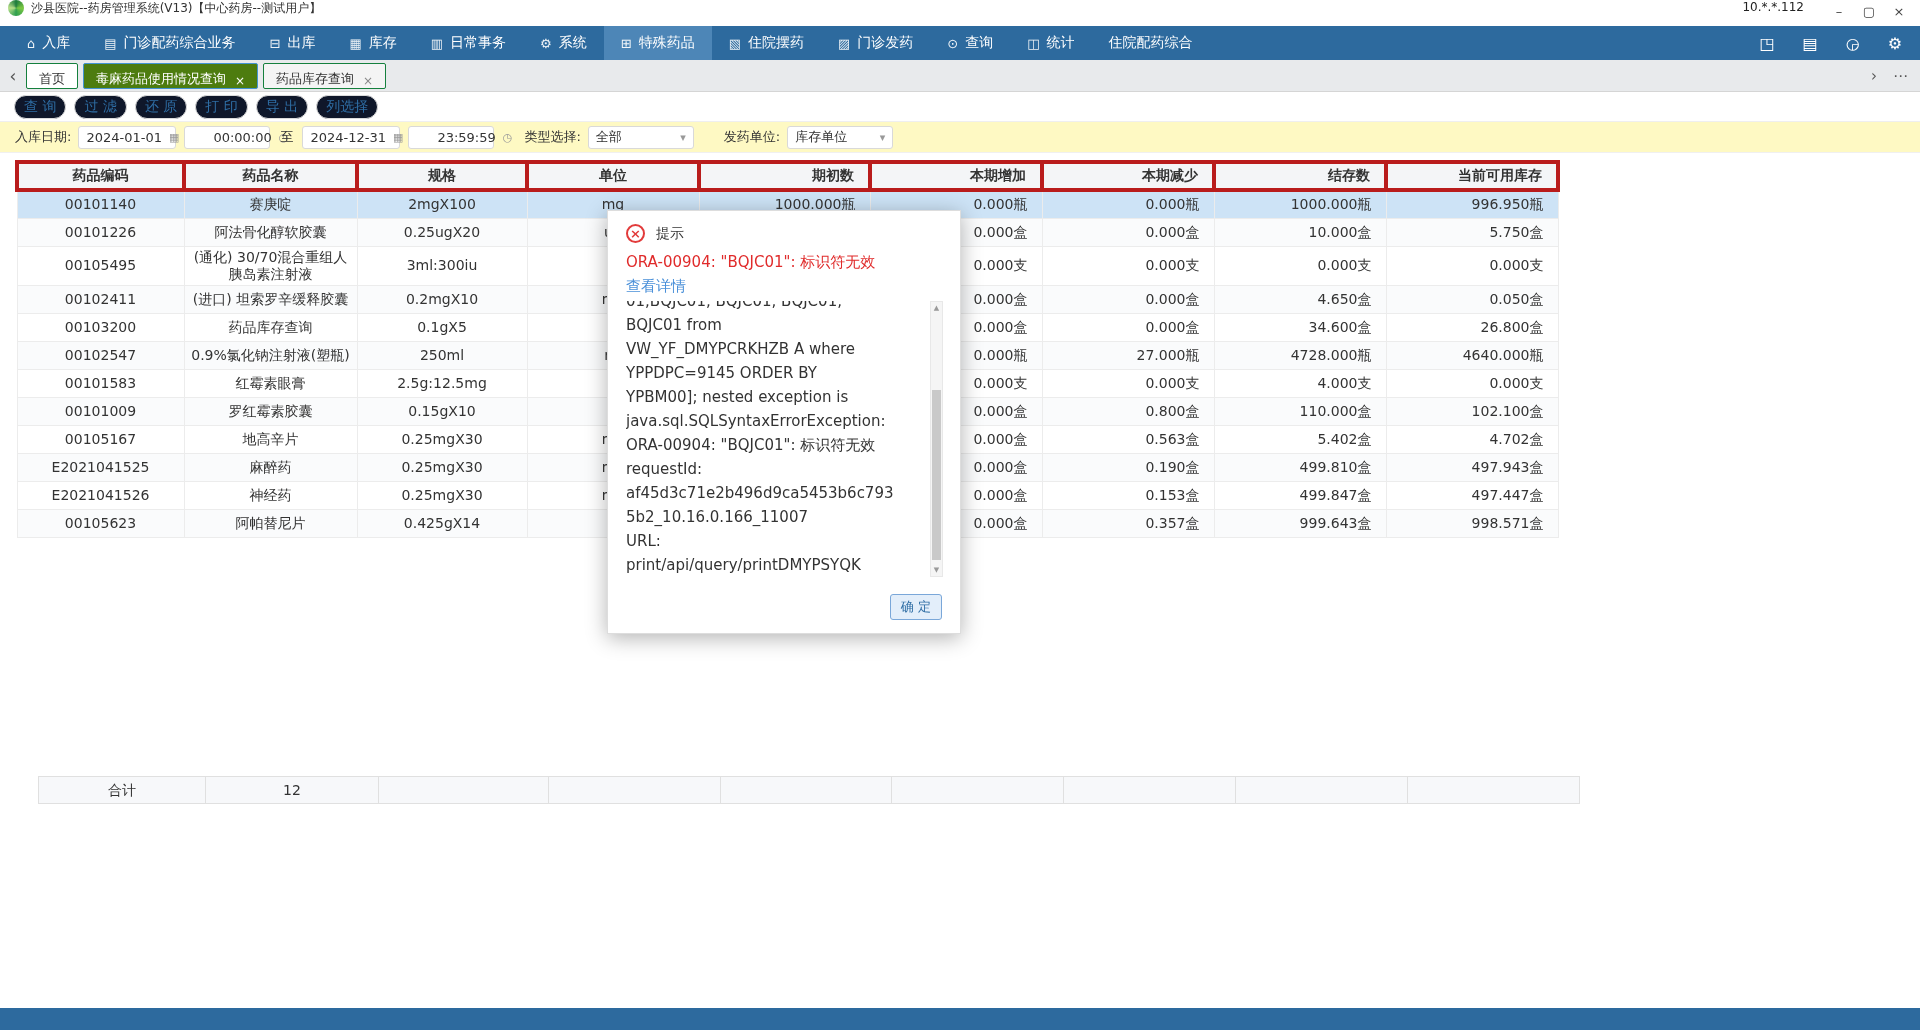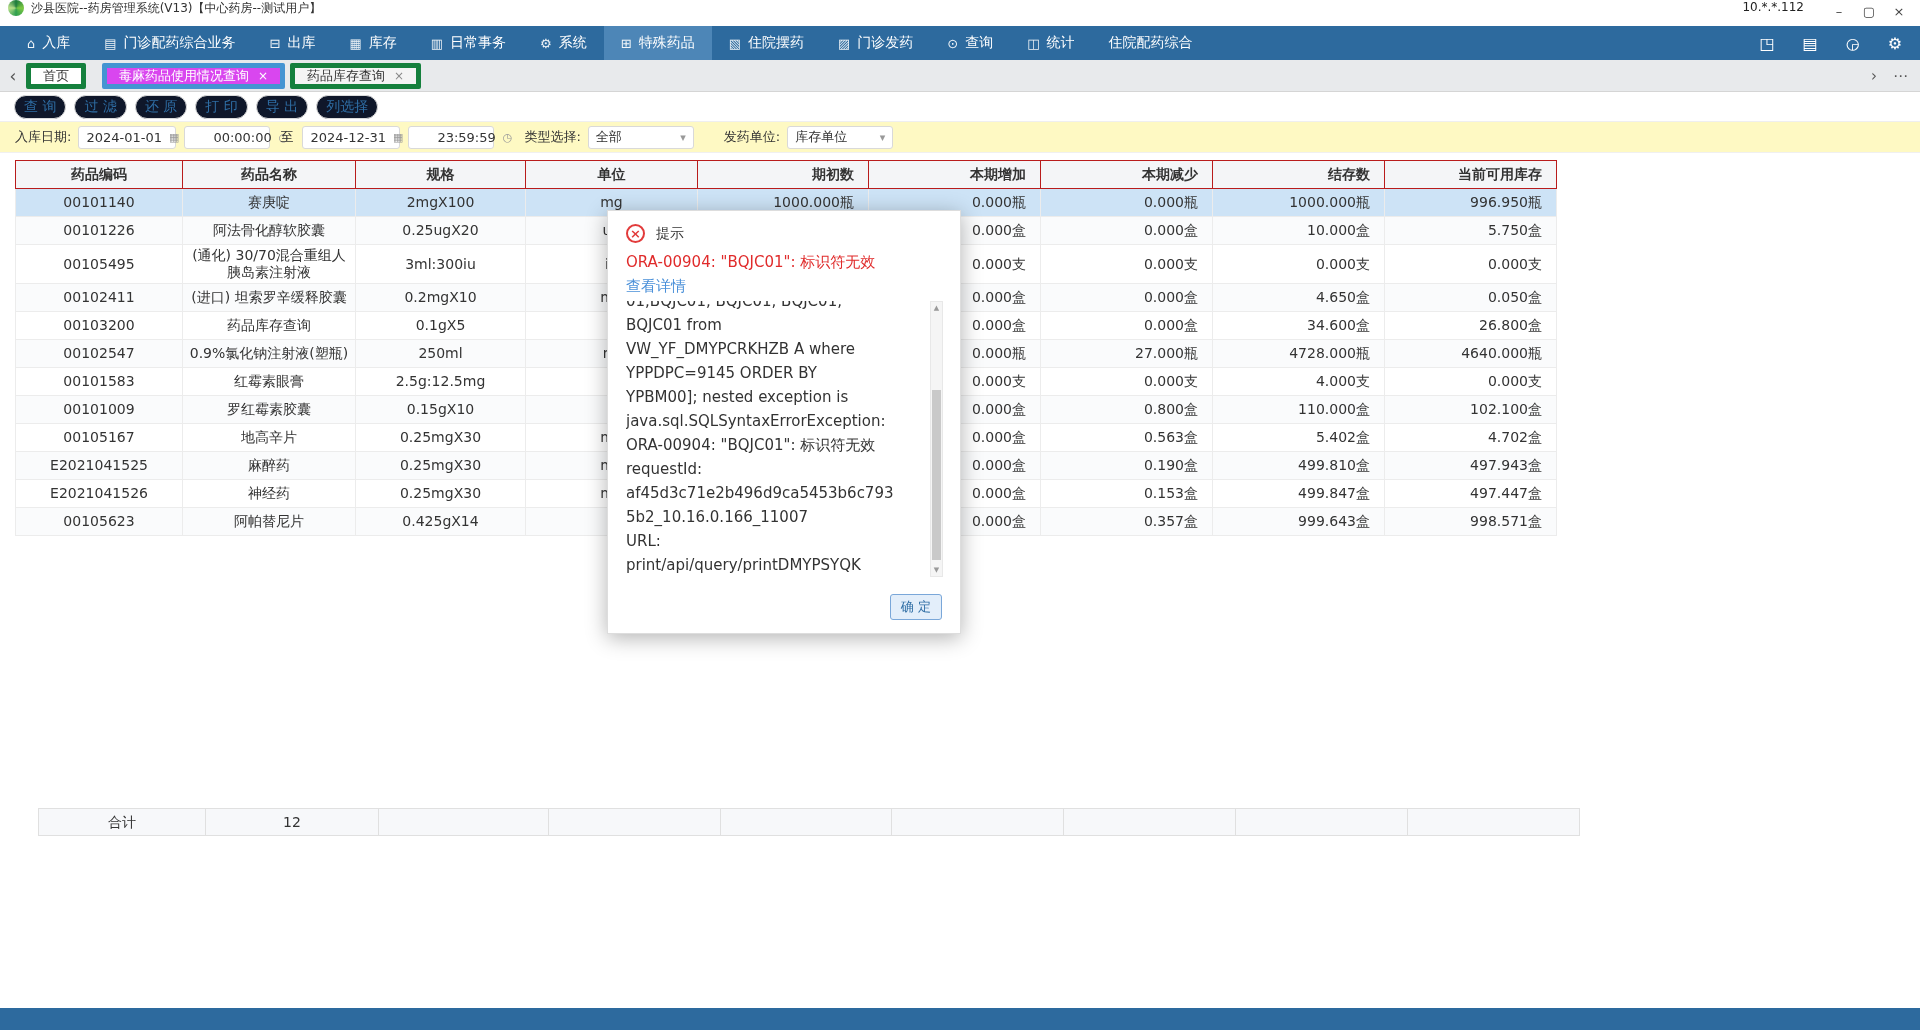--- a/index.html
+++ b/index.html
@@ -25,24 +25,24 @@
   .nav-item { display:flex; align-items:center; gap:7px; padding:0 17px; font-size:14px; cursor:pointer; height:100%; white-space:nowrap; }
   .nav-item.active { background:#4d86b7; }
   .nav-icon { font-size:13px; opacity:.92; }
   .nav-right { position:absolute; right:18px; top:0; height:100%; display:flex; align-items:center; gap:28px; font-size:16px; }
   .nav-right span { cursor:pointer; }
   
   .tabbar { position:absolute; top:60px; left:0; right:0; height:32px; background:#e8eaec;
     border-bottom:1px solid #d5d5d5; display:flex; align-items:center; }
   .tab-arrow { width:26px; text-align:center; font-size:17px; color:#555; cursor:pointer; }
   .tabs { display:flex; gap:5px; height:26px; }
-  .tab { display:flex; align-items:center; gap:9px; padding:0 12px; background:#f4f4f4;
-    border:5px solid #15803d; font-size:13px; color:#333; border-radius:2px; cursor:pointer; white-space:nowrap; }
+  .tab { display:flex; align-items:flex-end; gap:9px; padding:0 12px; background:#f4f4f4;
+    border:1px solid #15803d; font-size:13px; color:#333; border-radius:2px; cursor:pointer; white-space:nowrap; }
   .tab:first-child { background:#fff; }
-  .tab.active { background:#d946ef; border-color:#4494d2; color:#fff;margin-left:11px; }
+  .tab.active { background:#4d7c0f; border-color:#4494d2; color:#fff; }
   .tab .tab-close { font-size:12px; color:#888; }
   .tab.active .tab-close { color:#fff; }
   .tab-right { position:absolute; right:12px; display:flex; gap:16px; color:#555; font-size:15px; }
   .tab-right span { cursor:pointer; }
   
   .toolbar { position:absolute; top:93px; left:0; right:0; height:29px; background:#fff;
     display:flex; align-items:center; padding-left:14px; border-bottom:1px solid #efefef; }
   .tb-btn { color:#2e6da4; font-size:14px; border:1px solid #dcdcdc; border-radius:12px;
     background:#0f172a; padding:2px 9px; margin-right:8px; cursor:pointer; white-space:nowrap;
     font-family:inherit; }
@@ -52,27 +52,27 @@
   .f-label { margin-right:7px; white-space:nowrap; }
   .f-input { display:flex; align-items:center; justify-content:space-between; border:1px solid #d9d9d9;
     border-radius:3px; height:23px; padding:0 7px; margin-right:8px; background:#fff; cursor:text; white-space:nowrap; }
   .f-input .ficon { color:#999; margin-left:7px; font-size:11px; }
   .w-date { width:98px; } .w-time { width:86px;padding-left:28px; } .w-sel { width:106px; cursor:pointer; }
   .f-to { margin:0 9px 0 2px; }
   .gap-l { margin-left:22px; }
   
   .grid { position:absolute; left:15px; top:160px; width:1541px; }
   table { border-collapse:collapse; table-layout:fixed; width:1541px; font-size:14px; }
-  th { height:28px; background:#f4f5f7; font-weight:bold; border:1px solid #b91c1c; color:#333; padding:0 14px; }
+  th { height:28px; background:#f4f5f7; font-weight:bold; border:4px solid #b91c1c; color:#333; padding:0 14px; }
   td { border:1px solid #ececec; padding:2px 6px; height:28px; line-height:17px; }
   td.r, th.r { text-align:right; padding-right:14px; }
   td.c, th.c { text-align:center; }
   tbody tr:nth-child(even) { background:#fafbfc; }
   tbody tr.selected { background:#cde3f6; }
-  .footer-grid { position:absolute; left:15px; top:808px; width:1541px;padding-left:23px; }
+  .footer-grid { position:absolute; left:15px; top:776px; width:1541px;padding-left:23px; }
   .footer-grid td { background:#f7f8fa; height:27px; border:1px solid #e0e0e0; }
   
   .bottombar { position:absolute; left:0; right:0; top:1008px; height:22px; background:#2d6a9e; }
   
   .modal { position:absolute; left:607px; top:210px; width:354px; height:424px; background:#fff;
     border:1px solid #ddd; box-shadow:0 4px 20px rgba(0,0,0,.30); z-index:10; }
   .m-head { display:flex; align-items:center; gap:11px; padding:13px 18px 4px; }
   .err-circle { width:19px; height:19px; border:2px solid #e23b3b; border-radius:50%; color:#e23b3b;
     display:flex; align-items:center; justify-content:center; font-size:13px; font-weight:bold; }
   .m-title { font-size:14px; color:#333; }

